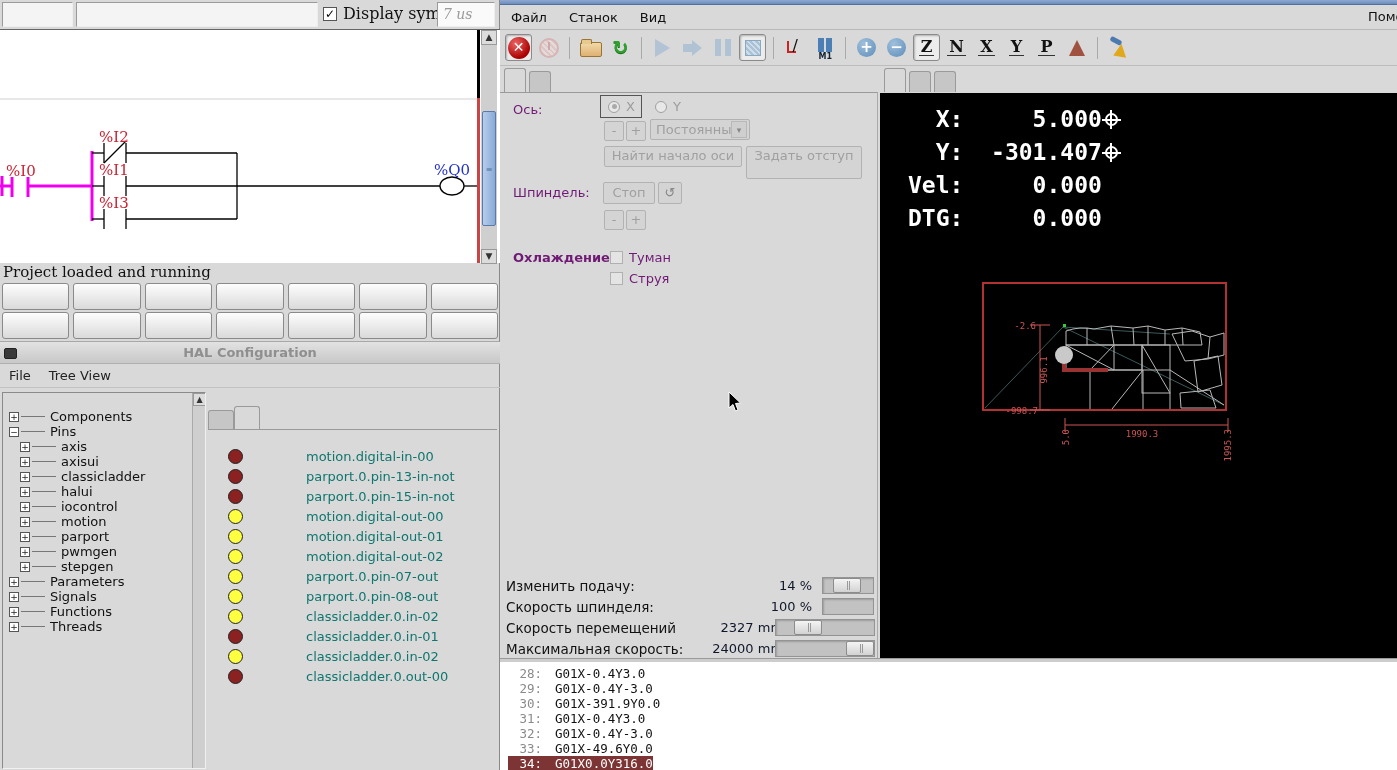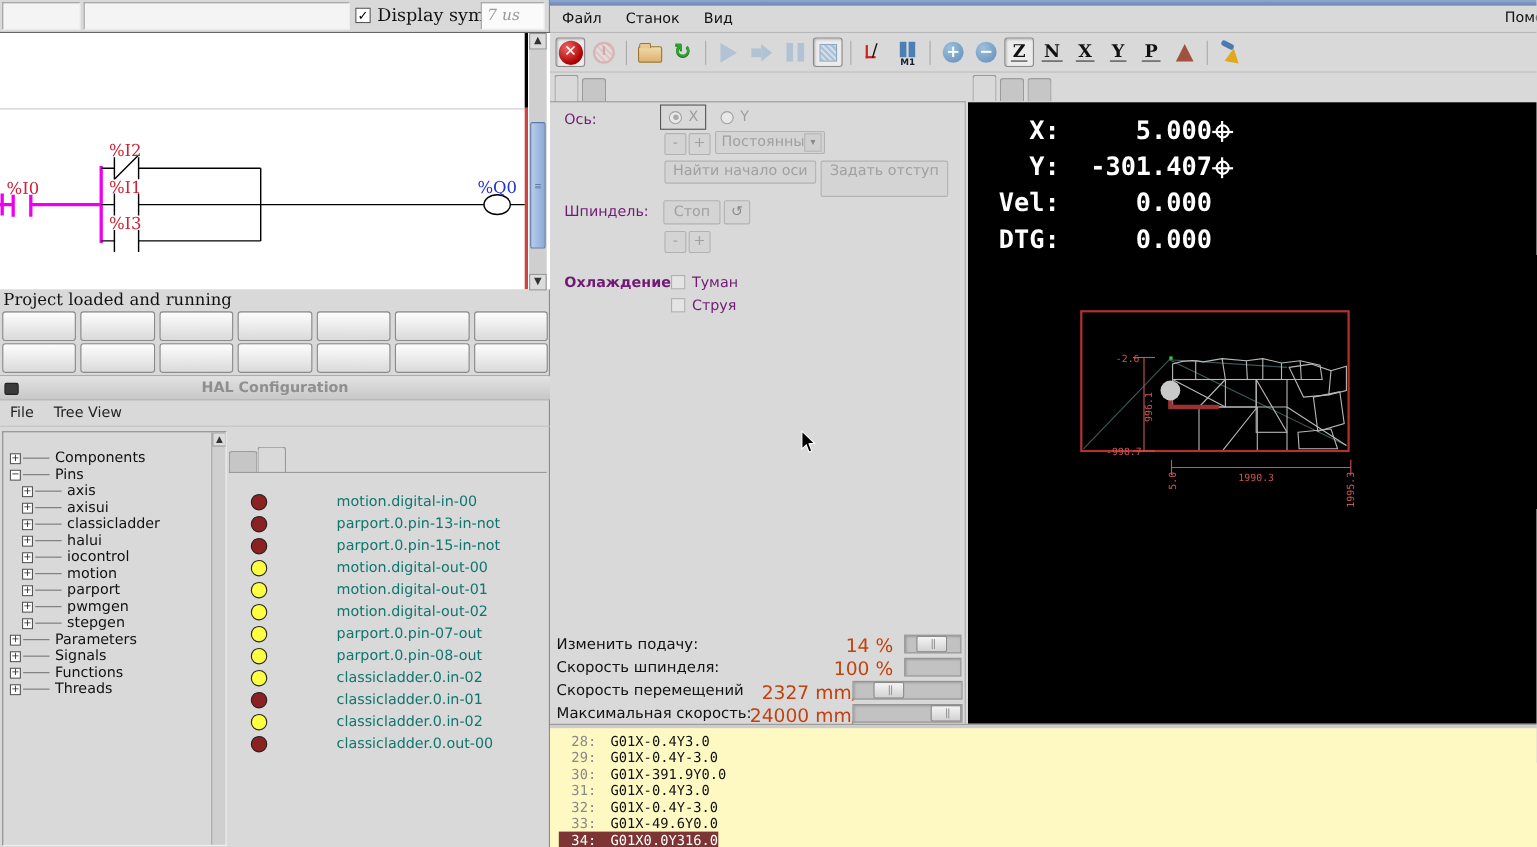--- a/index.html
+++ b/index.html
@@ -142,42 +142,42 @@
   .combo { position:absolute; left:150px; top:26px; width:100px; height:21px; background:#d4d4d4;
            border:1px solid #b2b2b2; border-radius:2px; font:13px/19px "DejaVu Sans",sans-serif; color:#a0a0a0;
            padding-left:5px; }
   .combo span.arr { position:absolute; right:2px; top:1px; width:16px; height:17px; background:#cfcfcf;
                     border:1px solid #b8b8b8; text-align:center; font-size:9px; line-height:16px; color:#888; }
   .chk { width:13px; height:13px; border:1px solid #b0b0b0; background:#e4e4e4; display:inline-block; vertical-align:-2px; margin-right:6px; }
 
   
   .slider-row { position:absolute; left:0; width:378px; height:21px; }
   .sl-label { position:absolute; left:6px; top:3px; font-size:13.5px; color:#111; white-space:nowrap; }
-  .sl-value { position:absolute; left:150px; top:3px; width:162px; text-align:right; font-size:17px; color:#c2410c; white-space:nowrap; }
+  .sl-value { position:absolute; left:150px; top:3px; width:162px; text-align:right; font-size:13px; color:#0f172a; white-space:nowrap; }
   .sl-track { position:absolute; left:322px; top:2px; width:52px; height:17px; background:#c2c2c2;
               border:1px solid #949494; box-shadow:inset 1px 1px 2px rgba(0,0,0,.2); }
   .sl-track-wide { left:275px; width:100px; }
   .sl-thumb { position:absolute; top:0; width:28px; height:15px; background:linear-gradient(#f2f2f2,#cycle d4d4d4);
               background:linear-gradient(#f4f4f4,#d2d2d2); border:1px solid #8c8c8c; border-radius:2px; }
   .sl-thumb::after { content:""; position:absolute; left:13px; top:2px; bottom:2px; width:1px; background:#9a9a9a; box-shadow:2px 0 0 #9a9a9a; }
 
   
   .cnc-tabs-right { position:absolute; left:384px; top:68px; height:24px; display:flex; align-items:flex-end; gap:3px; }
   .black-area { position:absolute; left:380px; top:93px; width:517px; height:565px; background:#000; overflow:hidden; }
   .dro { position:absolute; left:28px; top:10px; font:bold 23px/33px "DejaVu Sans Mono",monospace; color:#fff; }
   .dro-row { display:flex; align-items:center; }
   .dro-label { display:inline-block; width:4ch; text-align:right; white-space:pre; }
   .dro-value { display:inline-block; width:10ch; text-align:right; white-space:pre; }
   .homed { position:relative; width:13px; height:13px; border:2px solid #fff; border-radius:50%; margin-left:3px; flex:0 0 13px; }
   .homed::before { content:""; position:absolute; left:50%; top:-5px; bottom:-5px; width:2px; background:#fff; transform:translateX(-50%); }
   .homed::after { content:""; position:absolute; top:50%; left:-5px; right:-5px; height:2px; background:#fff; transform:translateY(-50%); }
   .plot-svg { position:absolute; left:0; top:0; }
 
   .sash { position:absolute; left:0; top:658px; width:897px; height:4px; background:#cdcdcd; border-top:1px solid #9a9a9a; }
-  .gcode { position:absolute; left:0; top:662px; width:897px; height:108px; background:#fef9c3;
+  .gcode { position:absolute; left:0; top:662px; width:897px; height:108px; background:#ffffff;
            font:12.5px/15px "DejaVu Sans Mono",monospace; padding:4px 0 0 8px; overflow:hidden; }
   .gc-num { display:inline-block; width:34px; text-align:right; color:#8a8a8a; margin-right:13px; }
   .gc-code { color:#111; }
   .gc-line.active .gc-wrap { background:#7c3434; }
   .gc-line.active .gc-num, .gc-line.active .gc-code { color:#fff; }
 
   
   .cursor { position:absolute; left:724px; top:390px; z-index:99; pointer-events:none; }
 </style>
 </head>

